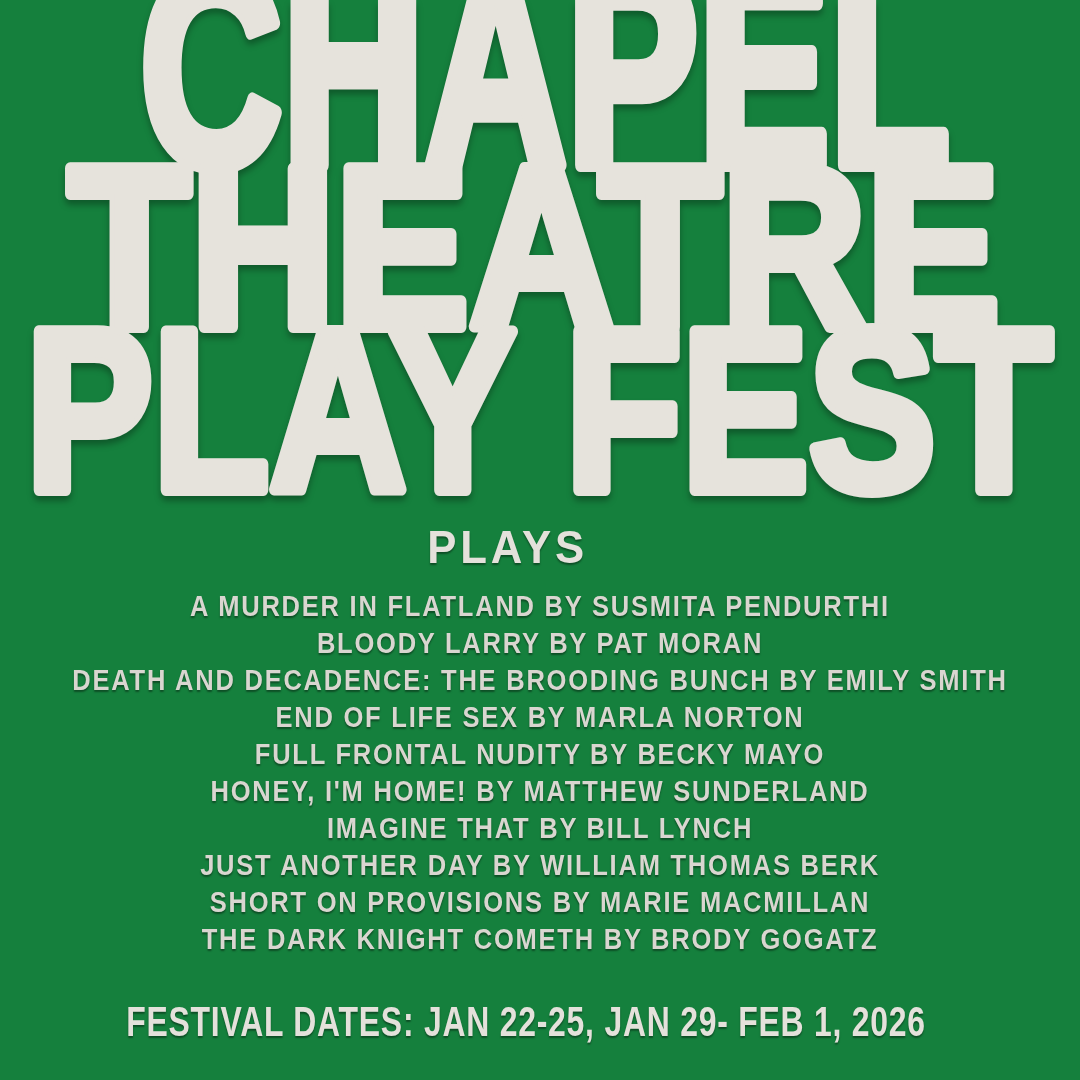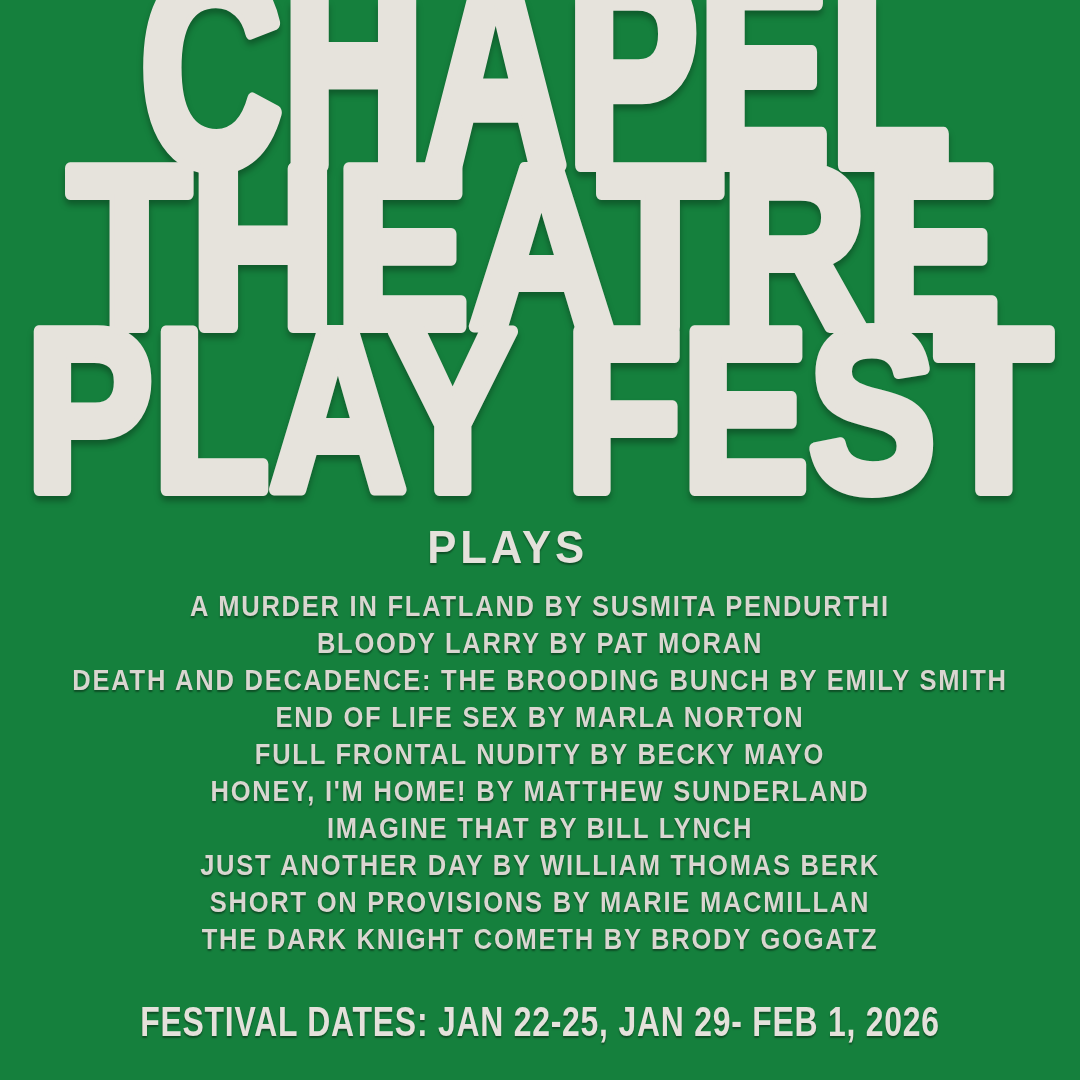--- a/index.html
+++ b/index.html
@@ -73,21 +73,21 @@
     text-shadow: 0 2px 2px rgba(0,0,0,0.40);
     white-space: nowrap;
   }
   
   .dates-wrap {
     position: absolute;
     top: 1000px;
     left: 0;
     width: 1080px;
     line-height: 44px;
-    text-align: center;
+    text-align: left;
   }
   .dates-text {
     display: inline-block;
     transform: scaleX(0.76);
     transform-origin: center;
     font-size: 42px;
     font-weight: 700;
     letter-spacing: 1px;
     color: #e4e1db;
     text-shadow: 0 2px 2px rgba(0,0,0,0.40);

